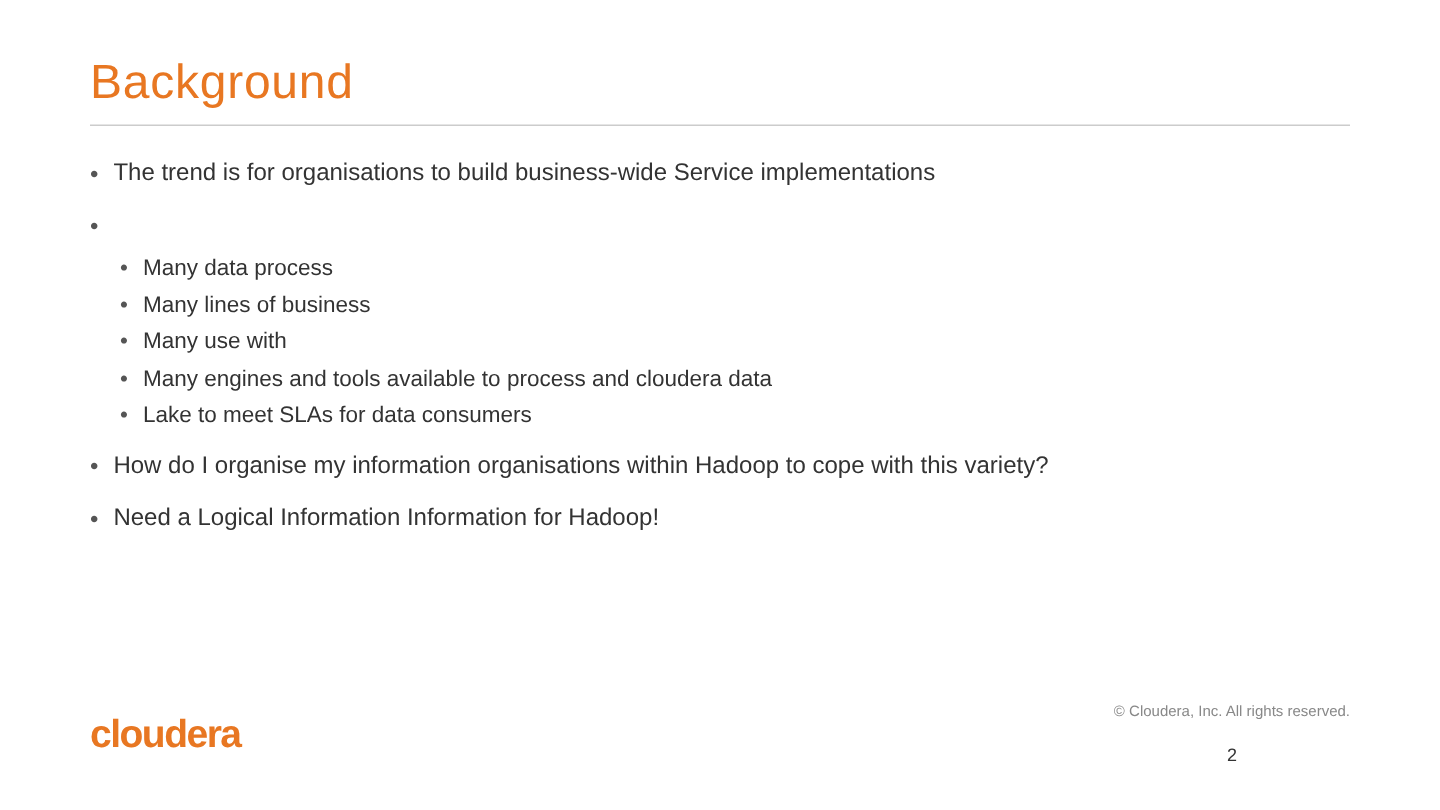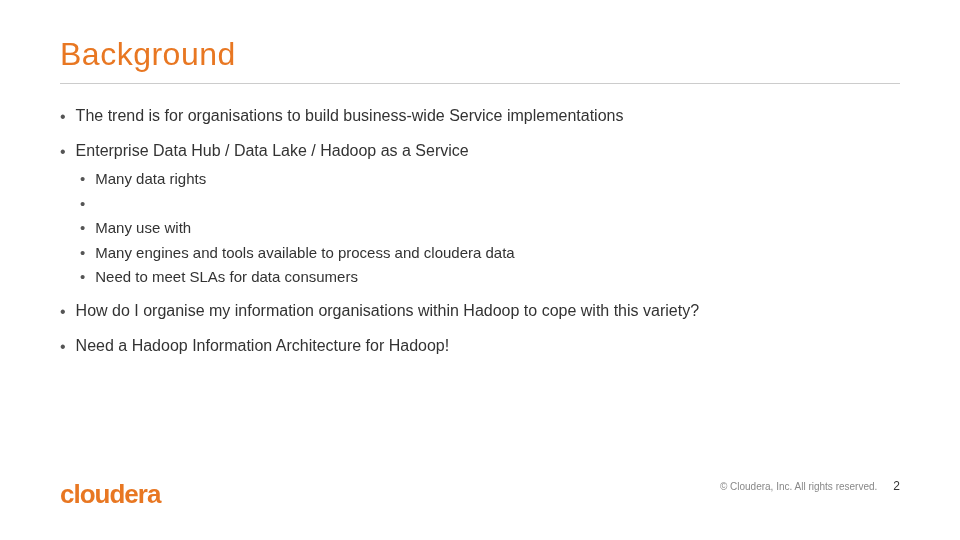--- a/index.html
+++ b/index.html
@@ -85,39 +85,40 @@
 
     .sub-bullet-dot {
       color: #555555;
       font-size: 15px;
       flex-shrink: 0;
     }
 
     .footer {
       display: flex;
       justify-content: space-between;
-      align-items: flex-start;
+      align-items: center;
       margin-top: 10px;
     }
 
     .logo-text {
       font-size: 26px;
       font-weight: 700;
       color: #e87722;
       letter-spacing: -1px;
     }
 
     .logo-text span {
       color: #e87722;
     }
 
     .footer-right {
       display: flex;
       align-items: center;
       gap: 16px;
+      flex-direction: column;
     }
 
     .copyright {
       font-size: 10px;
       color: #888888;
     }
 
     .page-num {
       font-size: 12px;
       color: #333333;
@@ -135,53 +136,53 @@
   <div class="content">
 
     <div class="bullet-item">
       <span class="bullet-dot">•</span>
       <span>The trend is for organisations to build business-wide Service implementations</span>
     </div>
 
     <div>
       <div class="bullet-item">
         <span class="bullet-dot">•</span>
-        <span>Enterprise Data Hub / Data Lake / Hadoop as a Service</span>
       </div>
       <div class="sub-bullets">
         <div class="sub-bullet-item">
           <span class="sub-bullet-dot">•</span>
-          <span>Many data rights</span>
+          <span>Many data process</span>
         </div>
         <div class="sub-bullet-item">
           <span class="sub-bullet-dot">•</span>
+          <span>Many lines of business</span>
         </div>
         <div class="sub-bullet-item">
           <span class="sub-bullet-dot">•</span>
           <span>Many use with</span>
         </div>
         <div class="sub-bullet-item">
           <span class="sub-bullet-dot">•</span>
           <span>Many engines and tools available to process and cloudera data</span>
         </div>
         <div class="sub-bullet-item">
           <span class="sub-bullet-dot">•</span>
-          <span>Need to meet SLAs for data consumers</span>
+          <span>Lake to meet SLAs for data consumers</span>
         </div>
       </div>
     </div>
 
     <div class="bullet-item">
       <span class="bullet-dot">•</span>
       <span>How do I organise my information organisations within Hadoop to cope with this variety?</span>
     </div>
 
     <div class="bullet-item">
       <span class="bullet-dot">•</span>
-      <span>Need a Hadoop Information Architecture for Hadoop!</span>
+      <span>Need a Logical Information Information for Hadoop!</span>
     </div>
 
   </div>
 
   <div class="footer">
     <div class="logo-text">
       <span>cloudera</span>
     </div>
     <div class="footer-right">
       <span class="copyright">© Cloudera, Inc. All rights reserved.</span>

